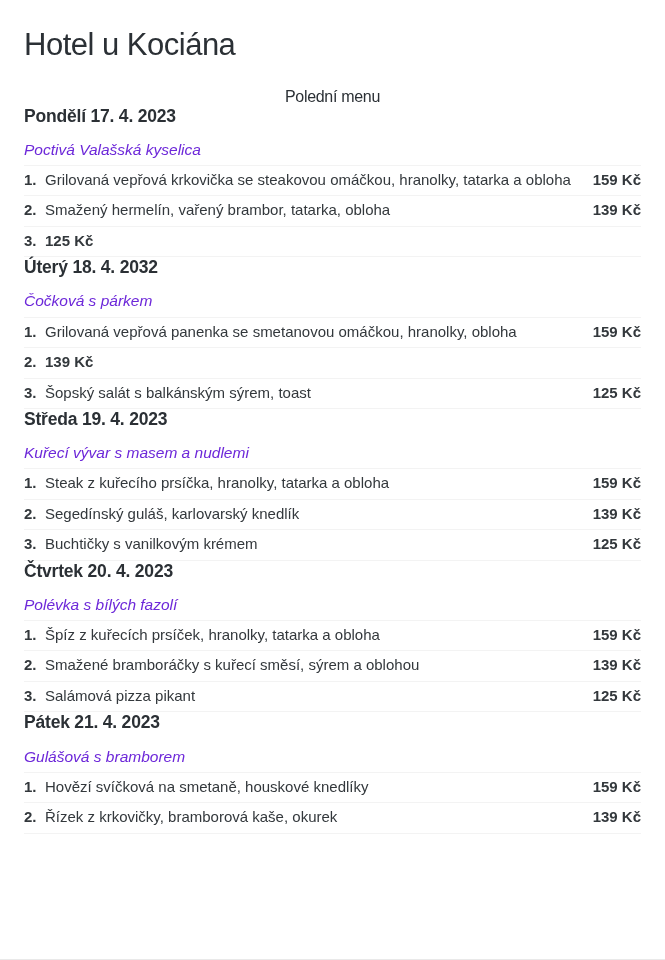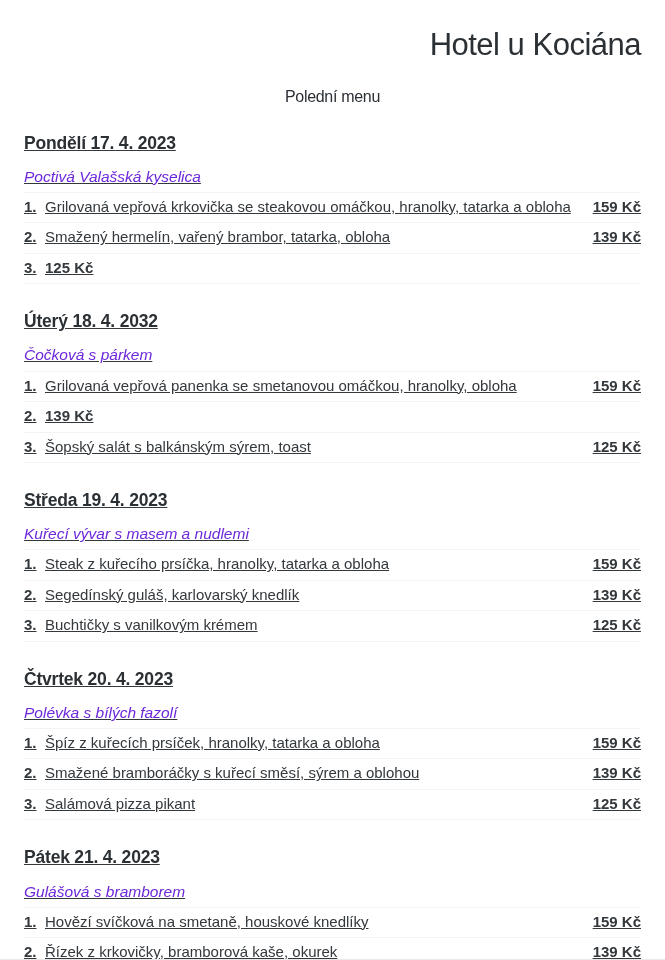--- a/index.html
+++ b/index.html
@@ -14,39 +14,37 @@
     overflow: hidden;
     font-family: "Liberation Sans", sans-serif;
     color: #33383c;
     border-bottom: 1px solid #e9e9e9;
   }
   .page {
     padding: 24px 24px 0 24px;
   }
   .page-title {
     margin: 4px 0 0 0;
-    text-align: right;
+    text-align: left;
     font-size: 31px;
     font-weight: 400;
     letter-spacing: -0.5px;
     color: #2b3035;
     line-height: 1.1;
   }
   .menu-subtitle {
     margin: 26px 0 0 0;
     text-align: center;
     font-size: 16px;
     font-weight: 400;
     letter-spacing: -0.3px;
     color: #2b3035;
     line-height: 1.1;
   }
   .day-section {
-    margin-top: 27px;
-    text-decoration: underline;
   }
   .day-title {
     margin: 0;
     font-size: 17.5px;
     font-weight: 700;
     letter-spacing: -0.2px;
     color: #2b3035;
     line-height: 1.15;
   }
   .soup {

